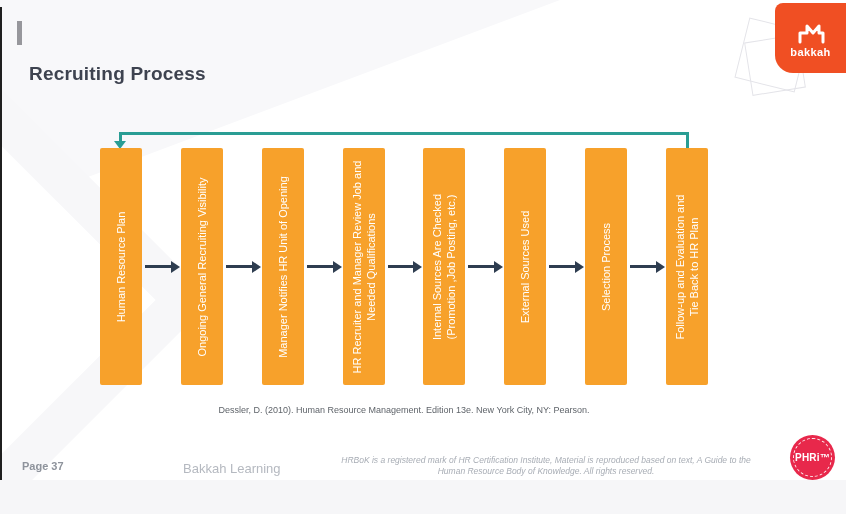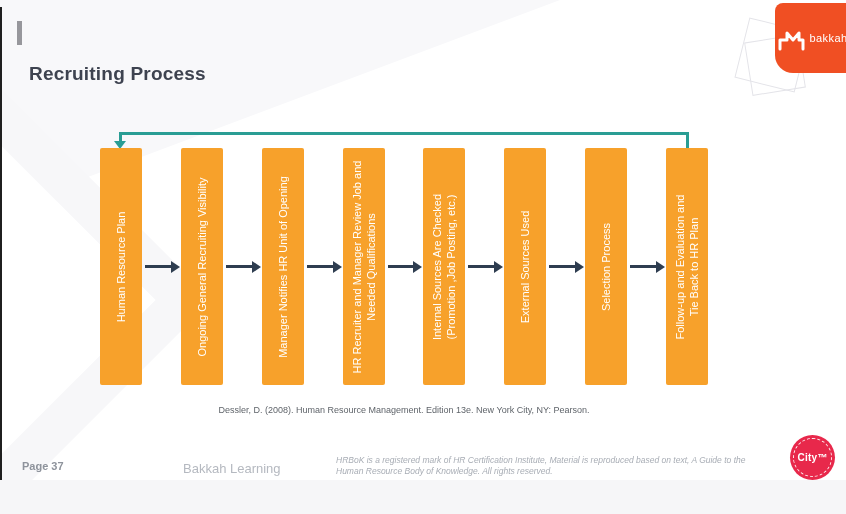--- a/index.html
+++ b/index.html
@@ -19,21 +19,21 @@
 
   
   .title-accent{position:absolute;left:17px;top:21px;width:5px;height:24px;background:#97979c;}
   .page-title{position:absolute;left:29px;top:19px;font-size:19px;font-weight:700;color:#3e4350;letter-spacing:.2px;margin-top:44px;}
 
   
   .deco-frame{position:absolute;border:1px solid #e4e4e9;background:transparent;}
   .deco1{left:741px;top:24px;width:60px;height:60px;transform:rotate(14deg);}
   .deco2{left:748px;top:38px;width:52px;height:52px;transform:rotate(-9deg);}
   .logo-box{position:absolute;right:0;top:3px;width:71px;height:70px;background:#F04F23;
-    border-radius:8px 0 0 18px;display:flex;flex-direction:row;align-items:center;justify-content:center;gap:2px;}
+    border-radius:8px 0 0 18px;display:flex;flex-direction:column;align-items:center;justify-content:center;gap:2px;font-weight:bold;}
   .logo-box svg{display:block;}
   .logo-text{color:#ffffff;font-size:11px;letter-spacing:.4px;}
 
   
   .process-flow{position:absolute;left:100px;top:148px;width:608px;height:237px;display:flex;align-items:stretch;}
   .step-box{position:relative;width:42px;flex:0 0 42px;background:#F7A12B;border-radius:2px;}
   .step-label{
     position:absolute;left:50%;top:50%;width:228px;height:42px;
     transform:translate(-50%,-50%) rotate(-90deg);
     display:flex;align-items:center;justify-content:center;text-align:center;
@@ -52,21 +52,21 @@
   .fb-head{position:absolute;left:114px;top:141px;width:0;height:0;background:none;
     border-left:6.5px solid transparent;border-right:6.5px solid transparent;border-top:8px solid #2A9D94;}
 
   .citation{position:absolute;left:100px;top:405px;width:608px;text-align:center;
     font-size:9px;color:#5f646a;}
 
   
   .footer-strip{position:absolute;left:0;bottom:0;width:846px;height:34px;background:#f6f6f8;}
   .page-label{position:absolute;left:22px;top:460px;font-size:11px;font-weight:700;color:#8e939c;}
   .brand-label{position:absolute;left:183px;top:461px;font-size:13px;color:#b5b9c0;}
-  .disclaimer{position:absolute;left:336px;top:455px;width:420px;text-align:left;
+  .disclaimer{position:absolute;left:336px;top:455px;width:420px;text-align:center;
     font-size:8.5px;font-style:italic;color:#a8adb5;line-height:1.35;}
   .badge{position:absolute;left:790px;top:435px;width:45px;height:45px;border-radius:50%;
     background:#E8284B;display:flex;align-items:center;justify-content:center;}
   .badge::before{content:"";position:absolute;left:3px;top:3px;right:3px;bottom:3px;
     border:1px dashed rgba(255,255,255,.9);border-radius:50%;}
   .badge-text{color:#ffffff;font-size:10px;font-weight:700;letter-spacing:.2px;}
 </style>
 </head>
 <body>
 
@@ -147,23 +147,23 @@
       <div class="h-arrow">
         <span class="a-line"></span>
         <span class="a-head"></span>
       </div>
       <div class="step-box">
         <div class="step-label">Follow-up and Evaluation and
 Tie Back to HR Plan</div>
       </div>
     </div>
 
-  <div class="citation">Dessler, D. (2008). Human Resource Management. Edition 13e. New York City, NY: Pearson.</div>
+  <div class="citation">Dessler, D. (2010). Human Resource Management. Edition 13e. New York City, NY: Pearson.</div>
 
   <div class="footer-strip"></div>
   <div class="page-label">Page 37</div>
   <div class="brand-label">Bakkah Learning</div>
   <div class="disclaimer">HRBoK is a registered mark of HR Certification Institute, Material is reproduced based on text, A Guide to the Human Resource Body of Knowledge. All rights reserved.</div>
   <div class="badge">
-    <span class="badge-text">City™</span>
+    <span class="badge-text">PHRi™</span>
   </div>
 
 </div>
 
 </body></html>

